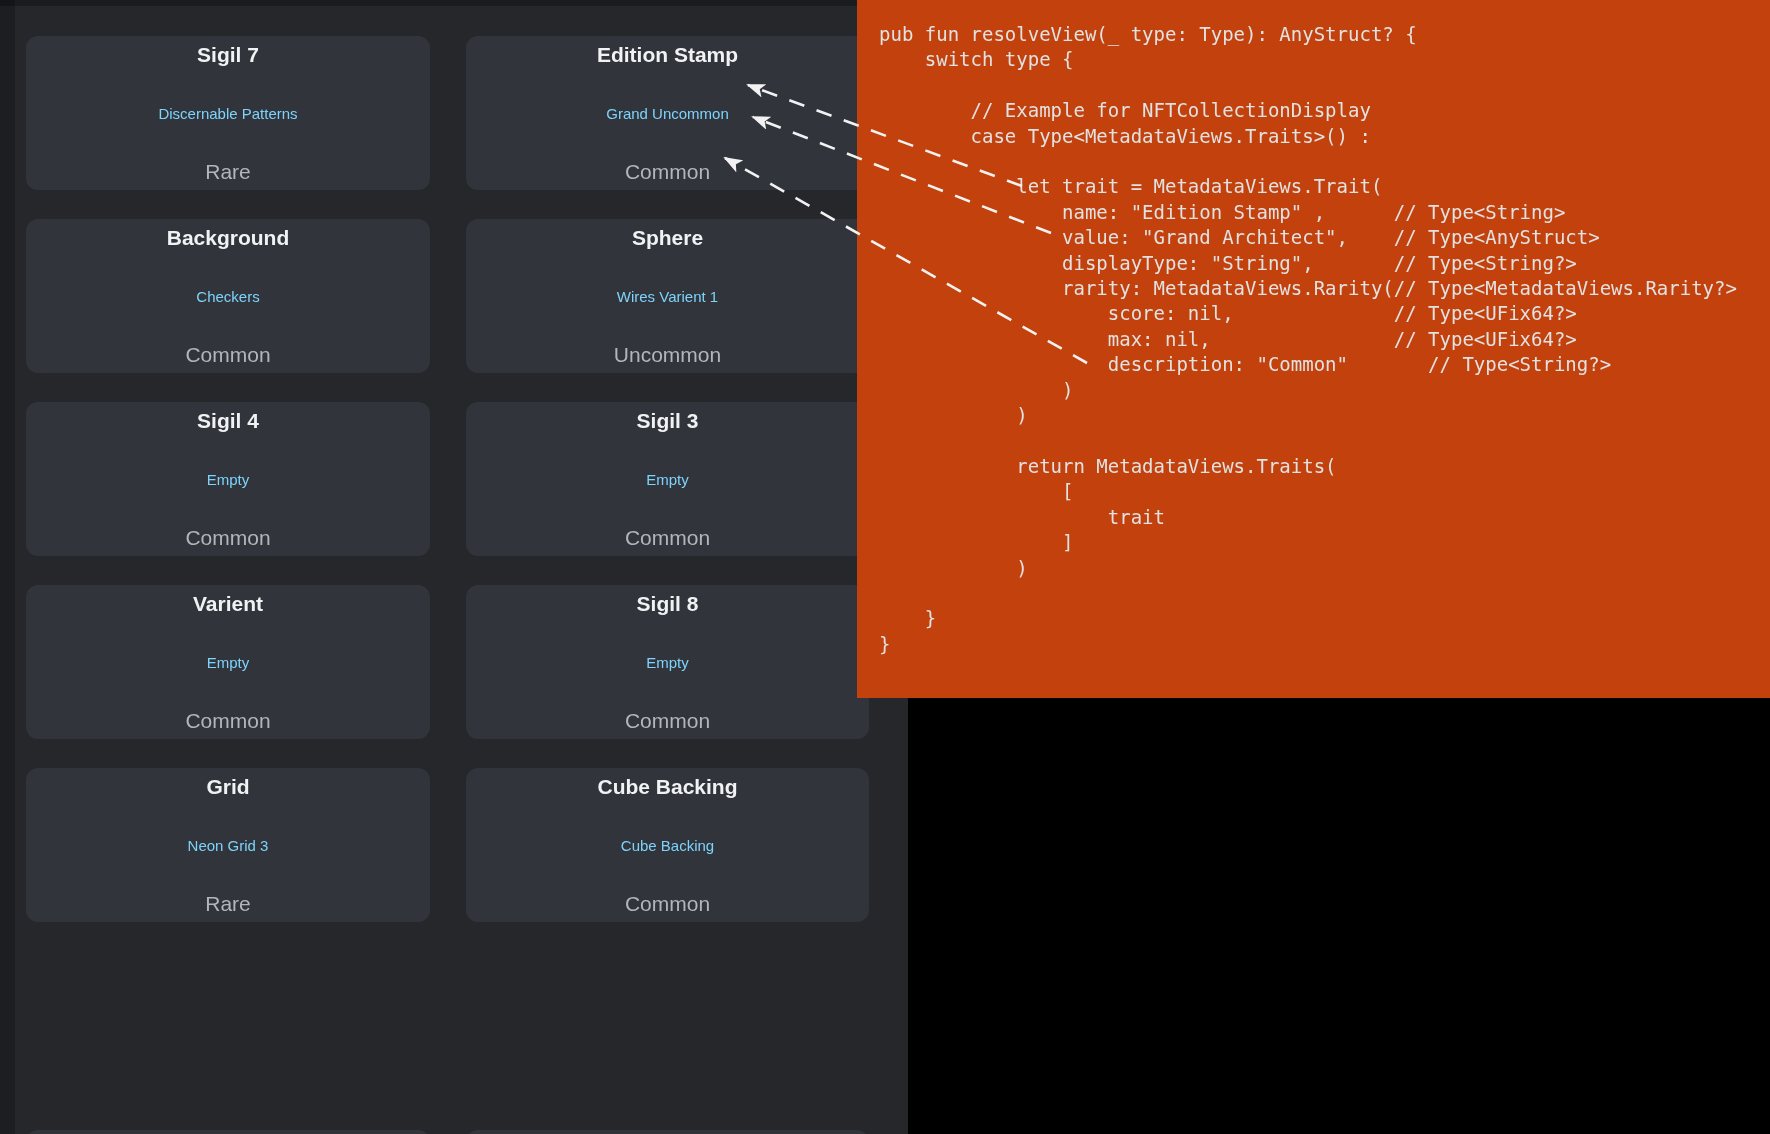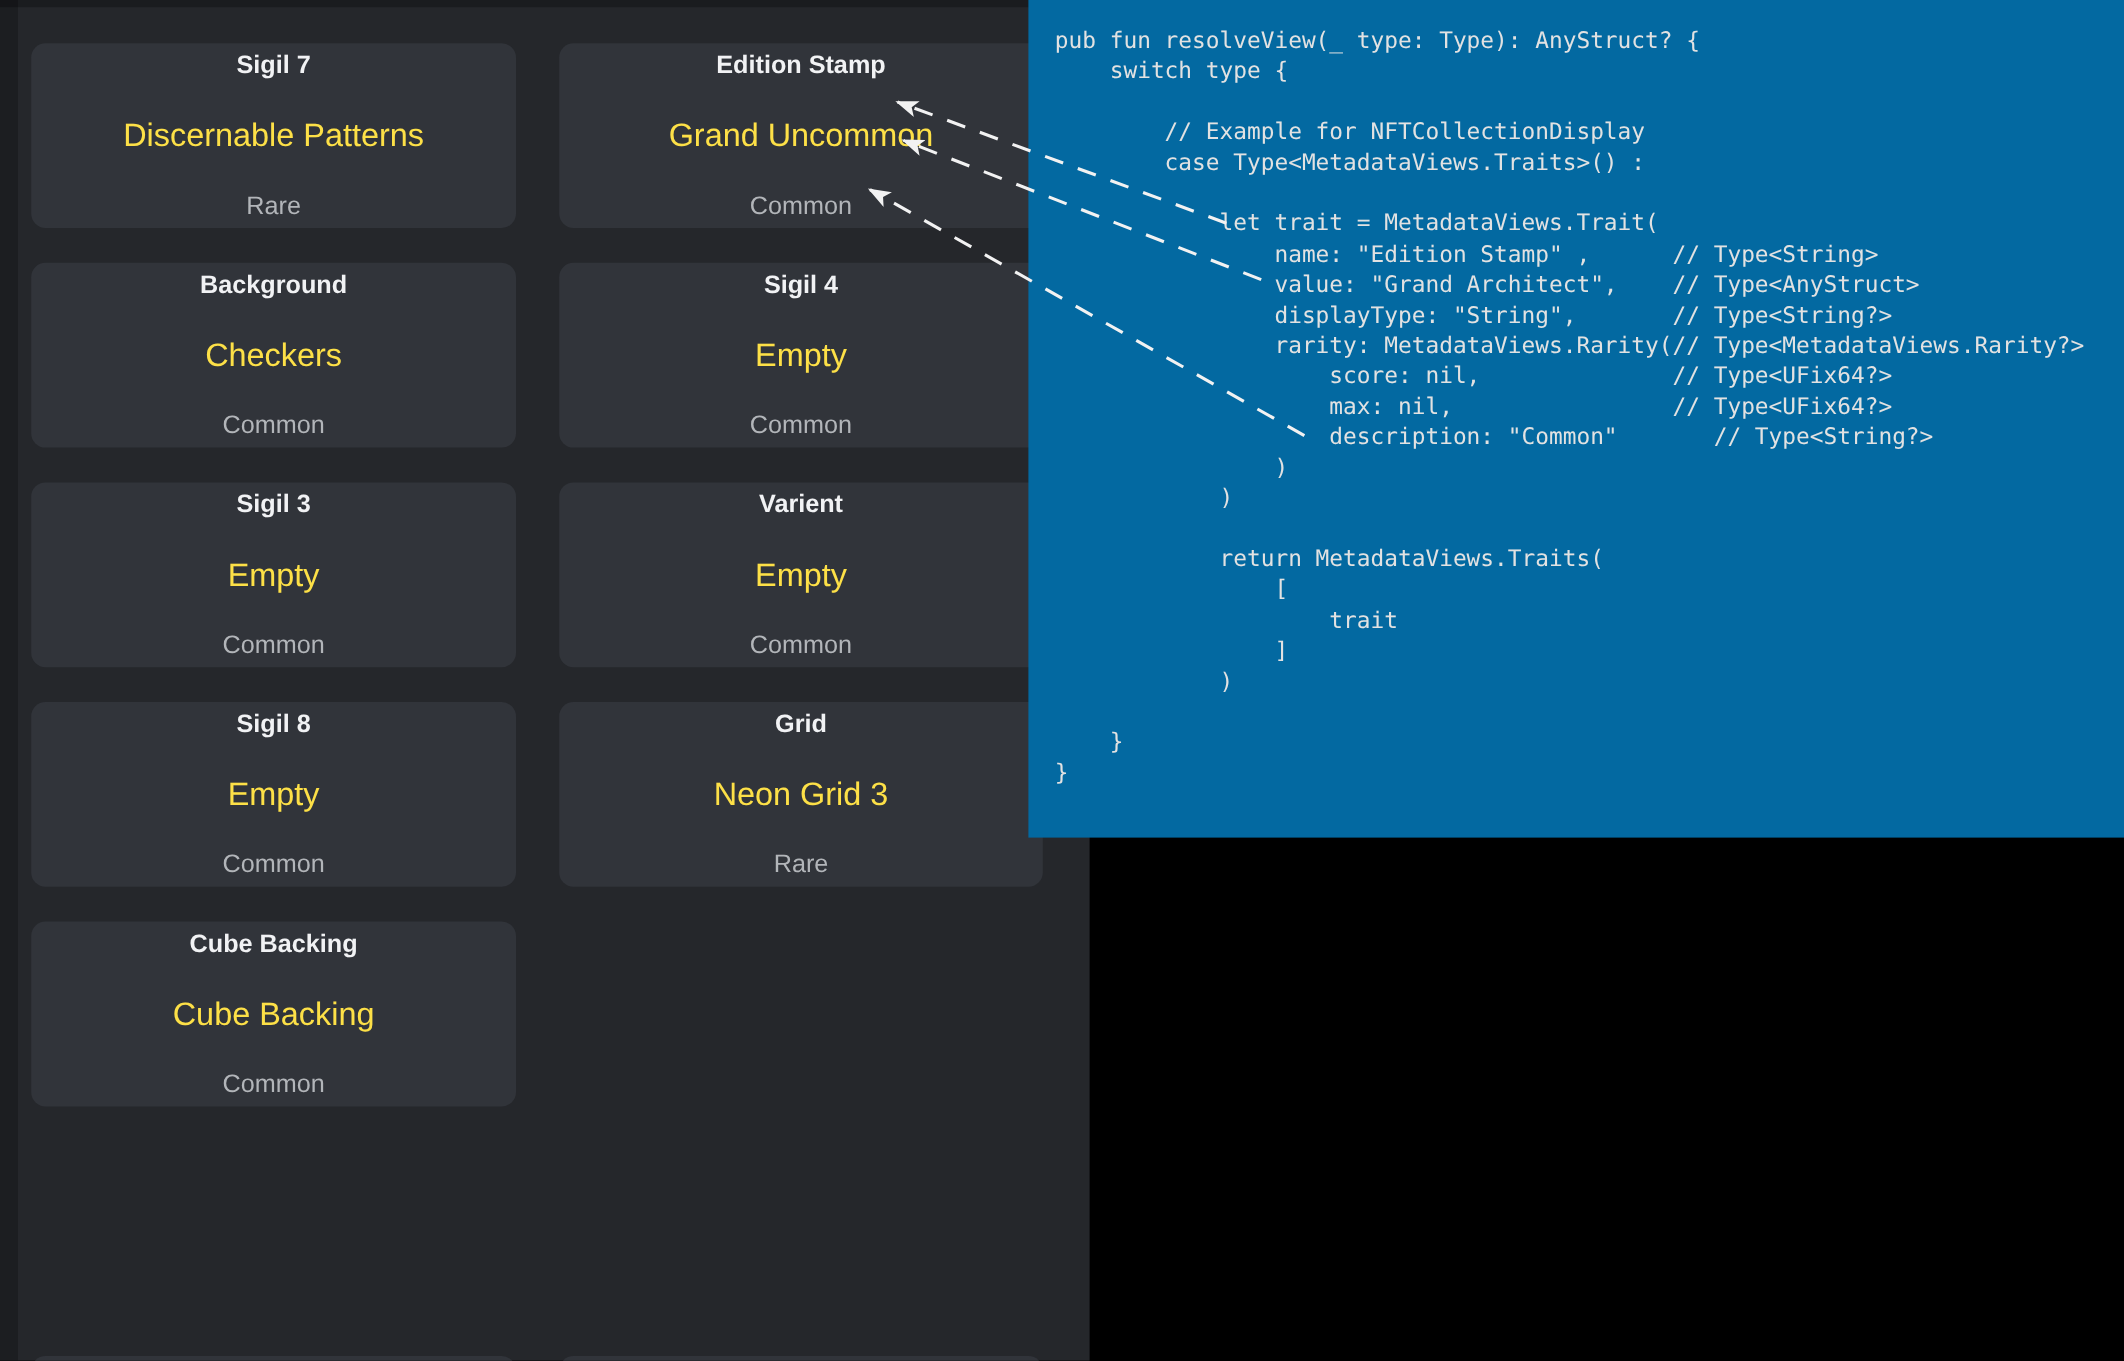--- a/index.html
+++ b/index.html
@@ -52,43 +52,43 @@
     justify-content: space-between;
     text-align: center;
   }
   .trait-card .t-name {
     font-size: 21px;
     font-weight: 700;
     color: #f1f2f4;
     line-height: 37px;
   }
   .trait-card .t-value {
-    font-size: 27px;
+    font-size: 15px;
     font-weight: 400;
-    color: #fde047;
+    color: #7dd3fc;
     line-height: 37px;
   }
   .trait-card .t-rarity {
     font-size: 21px;
     font-weight: 400;
     color: #b2b5b9;
     line-height: 37px;
   }
   .partial-card {
     position: absolute;
     height: 44px;
     background: #31343a;
     border-radius: 12px;
   }
   
   #code-panel {
     position: absolute;
     left: 857px; top: 0;
     width: 913px; height: 698px;
-    background: #0369a1;
+    background: #c2410c;
   }
   #code-panel pre {
     margin: 0;
     padding: 22px 0 0 22px;
     font-family: "DejaVu Sans Mono", monospace;
     font-size: 19px;
     line-height: 25.4px;
     color: #e2e2e2;
     white-space: pre;
   }
@@ -128,20 +128,25 @@
         <div class="t-rarity">Common</div>
       </div>
 
       <div class="trait-card">
         <div class="t-name">Background</div>
         <div class="t-value">Checkers</div>
         <div class="t-rarity">Common</div>
       </div>
 
 
+      <div class="trait-card">
+        <div class="t-name">Sphere</div>
+        <div class="t-value">Wires Varient 1</div>
+        <div class="t-rarity">Uncommon</div>
+      </div>
 
       <div class="trait-card">
         <div class="t-name">Sigil 4</div>
         <div class="t-value">Empty</div>
         <div class="t-rarity">Common</div>
       </div>
 
       <div class="trait-card">
         <div class="t-name">Sigil 3</div>
         <div class="t-value">Empty</div>

